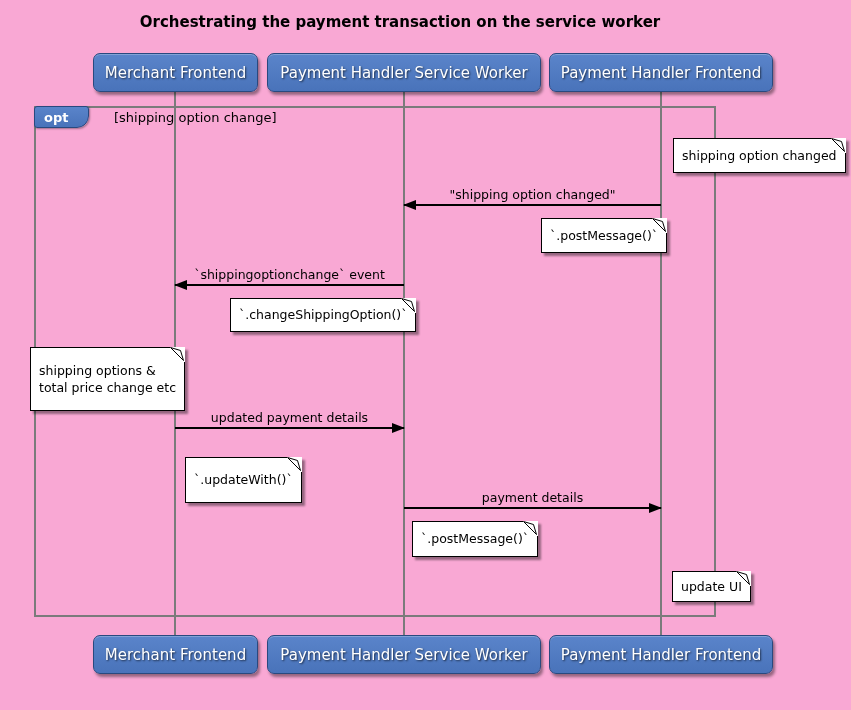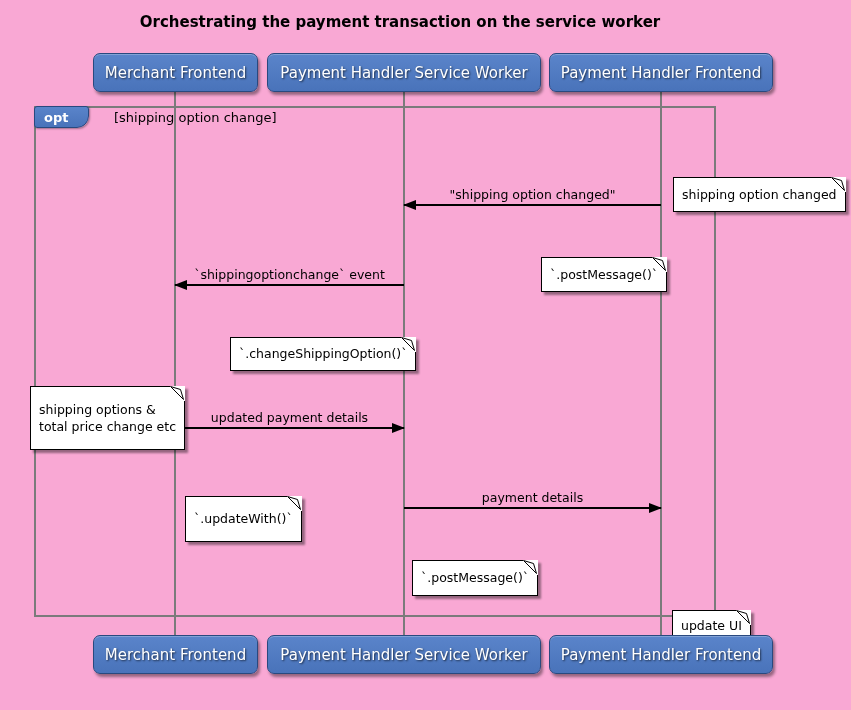--- a/index.html
+++ b/index.html
@@ -53,21 +53,20 @@
   }
   .head { position:absolute; top:-4px; width:0; height:0; border-style:solid; }
   .head-left  { left:-1px;  border-width:5px 13px 5px 0; border-color:transparent #000 transparent transparent; }
   .head-right { right:-1px; border-width:5px 0 5px 13px; border-color:transparent transparent transparent #000; }
   .note {
     position:absolute; box-sizing:border-box;
     background:#fff; border:1px solid #000;
     box-shadow:3px 3px 2px rgba(0,0,0,0.4);
     display:flex; align-items:center;
     z-index:3;
-    margin-top:39px;
   }
   .note-text {
     padding:0 8px; font-size:12.5px; line-height:1.4;
     white-space:pre-line;
   }
   .fold { position:absolute; top:-1px; right:-1px; width:15px; height:15px; }
   .footer {
     position:absolute; right:6px; top:686px; font-size:13.5px;
   }
 </style>

